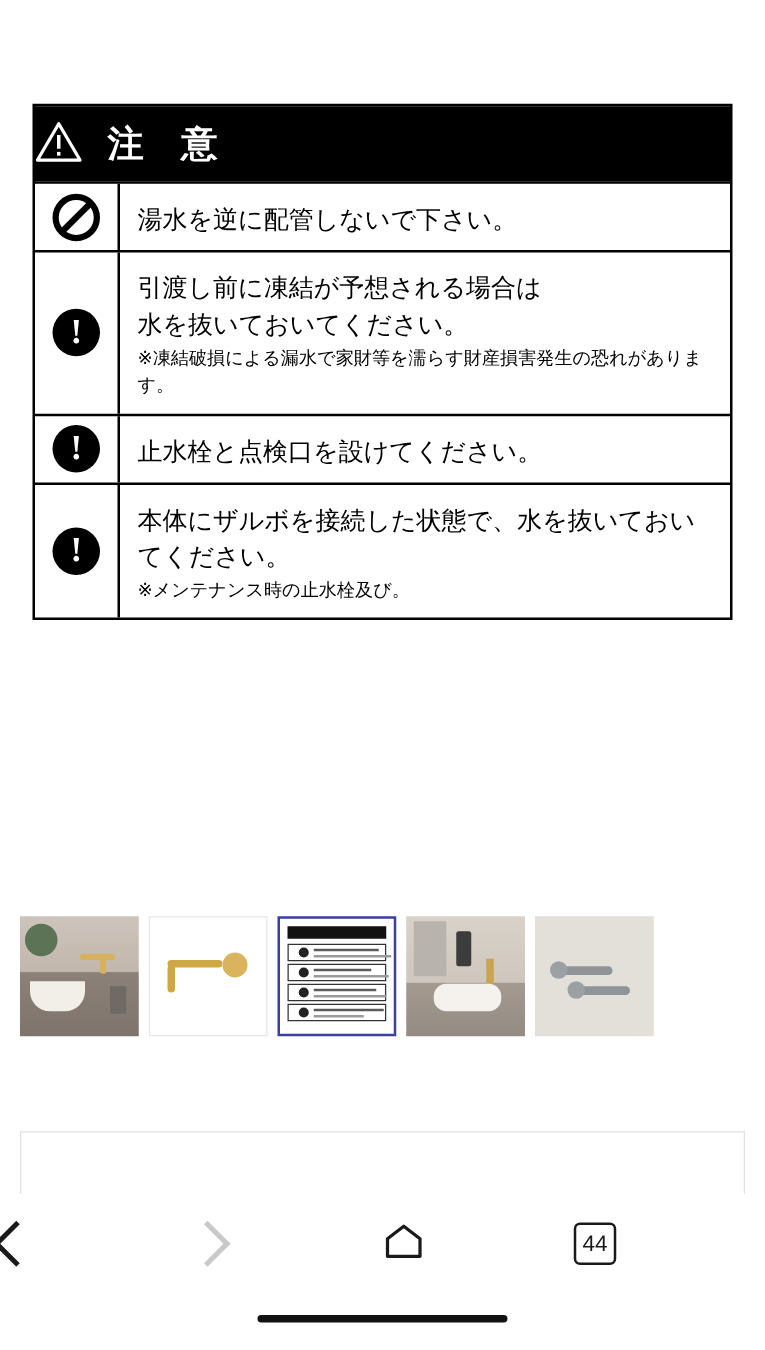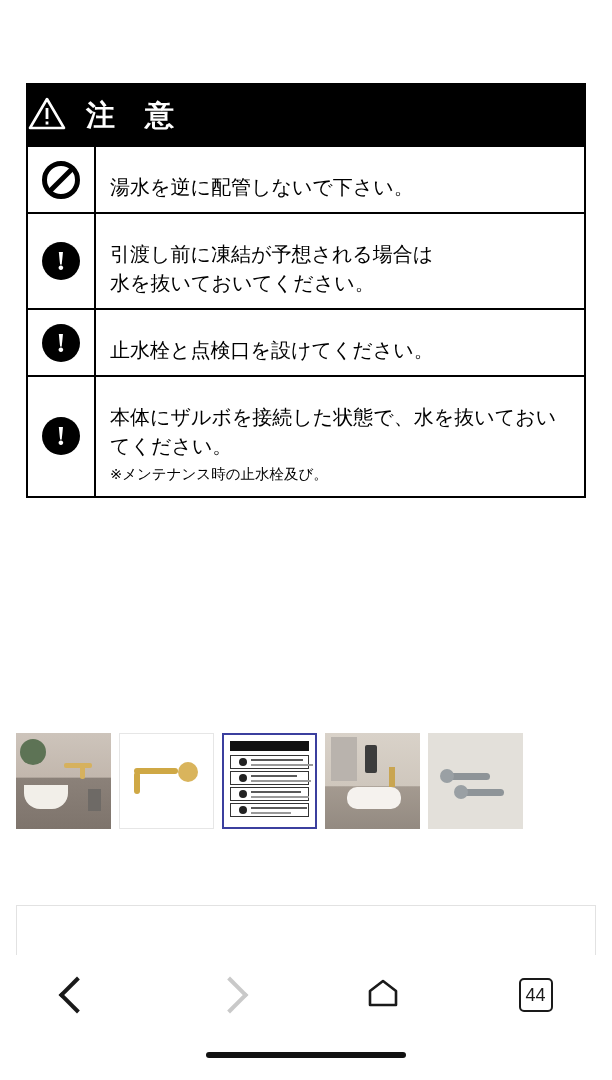--- a/index.html
+++ b/index.html
@@ -89,21 +89,21 @@
     position: absolute;
     left: 50%;
     top: -3px;
     width: 5px;
     height: 34px;
     background: #000;
     transform: translateX(-50%) rotate(45deg);
   }
 
   .warning-text-cell {
-    padding: 26px 10px 10px 14px;
+    padding: 14px 10px 10px 14px;
     flex: 1;
   }
   .w-main {
     font-size: 20px;
     line-height: 1.45;
     color: #000;
     white-space: pre-line;
   }
   .w-sub {
     font-size: 14.5px;
@@ -194,21 +194,20 @@
     width: 612px;
     height: 80px;
     display: flex;
     align-items: center;
     background: #fff;
   }
   .nav-slot {
     flex: 1;
     display: flex;
     align-items: center;
-    justify-content: center;
   }
   .chev {
     width: 22px; height: 22px;
     border-left: 4px solid #1a1a1a;
     border-bottom: 4px solid #1a1a1a;
   }
   .chev.back { transform: rotate(45deg); }
   .chev.fwd { transform: rotate(-135deg); border-color: #c9c9c9; }
   .tab-count {
     min-width: 34px;
@@ -260,20 +259,21 @@
     </div>
   </div>
 
   <div class="warning-row">
     <div class="warning-icon-cell">
       <div class="icon-circle">!</div>
     </div>
     <div class="warning-text-cell">
       <div class="w-main">引渡し前に凍結が予想される場合は
 水を抜いておいてください。</div>
+      <div class="w-sub">※凍結破損による漏水で家財等を濡らす財産損害発生の恐れがあります。</div>
     </div>
   </div>
 
   <div class="warning-row">
     <div class="warning-icon-cell">
       <div class="icon-circle">!</div>
     </div>
     <div class="warning-text-cell">
       <div class="w-main">止水栓と点検口を設けてください。</div>
     </div>

